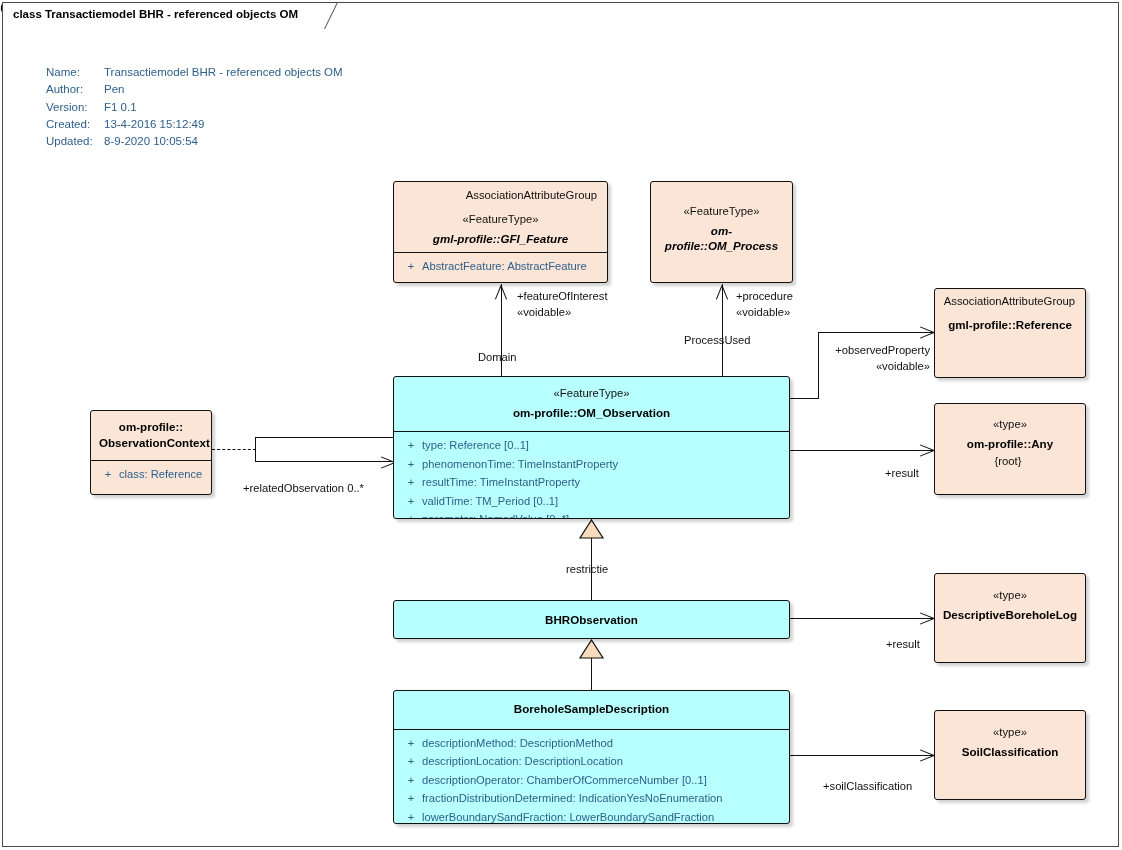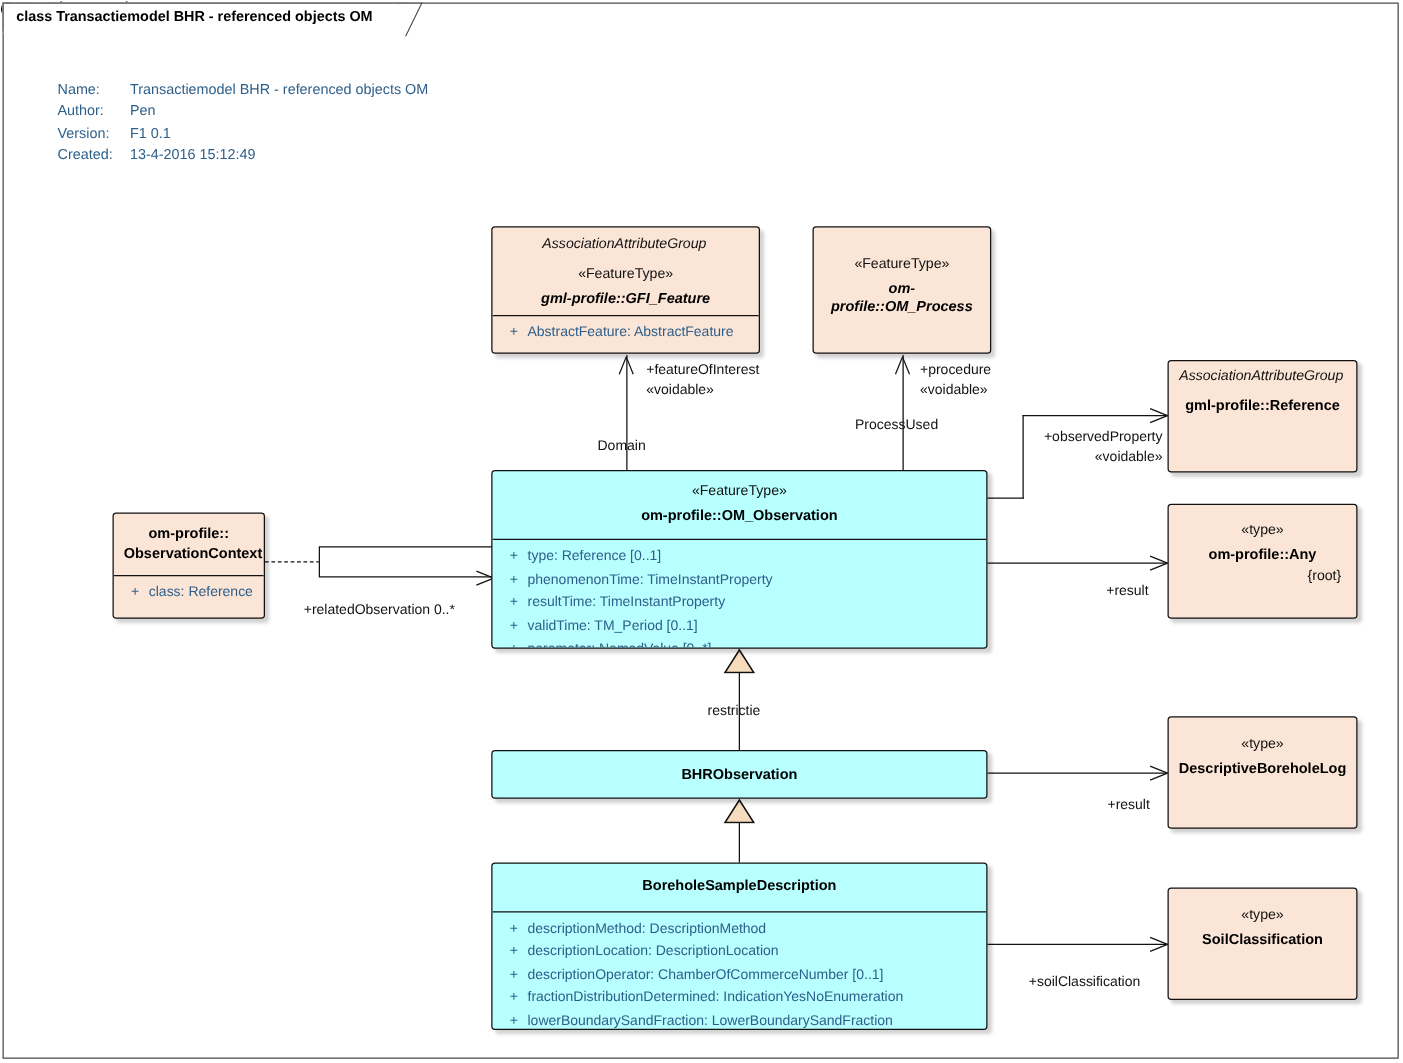--- a/index.html
+++ b/index.html
@@ -74,24 +74,24 @@
     text-align:center;
     line-height:15.5px;
   }
   .uml .sep { height:1px; background:#111; }
   .uml .attrs { padding:4px 2px 5px 2px; }
 
   .stereo { font-size:11.3px; color:#111; }
   .cname  { font-size:11.6px; font-weight:bold; color:#000; }
   .cname.ital { font-style:italic; }
   .aag {
-    font-size:11.3px; font-style:italic; color:#111;
-    text-align:center; padding:0 2px 0 0; line-height:15px;
-  }
-  .rootlbl { font-size:11.3px; color:#111; text-align:right; padding-right:4px; }
+    font-size:11.3px; color:#111;
+    text-align:right; padding:0 2px 0 0; line-height:15px;
+  }
+  .rootlbl { font-size:11.3px; color:#111; padding-right:4px; }
 
   .attr {
     font-size:11.2px; color:#2e5f8a;
     line-height:18.6px;
     white-space:nowrap;
     padding-left:4px;
     display:flex;
   }
   .attr .plus { width:22px; text-align:center; color:#2e5f8a; flex:0 0 22px;}
   .attr .txt { }
@@ -169,20 +169,24 @@
       <td class="v">Pen</td>
     </tr>
     <tr>
       <td class="k">Version:</td>
       <td class="v">F1 0.1</td>
     </tr>
     <tr>
       <td class="k">Created:</td>
       <td class="v">13-4-2016 15:12:49</td>
     </tr>
+    <tr>
+      <td class="k">Updated:</td>
+      <td class="v">8-9-2020 10:05:54</td>
+    </tr>
   </tbody>
     </table>
 </div>
 
 
 
 
 <div class="ln lnv" style="left:501px; top:284px; width:1px; height:92px;"></div>
 <div class="arrow-u" style="left:501px; top:285px;"></div>
 <div class="lbl" style="left:517px; top:289px;">+featureOfInterest</div>

